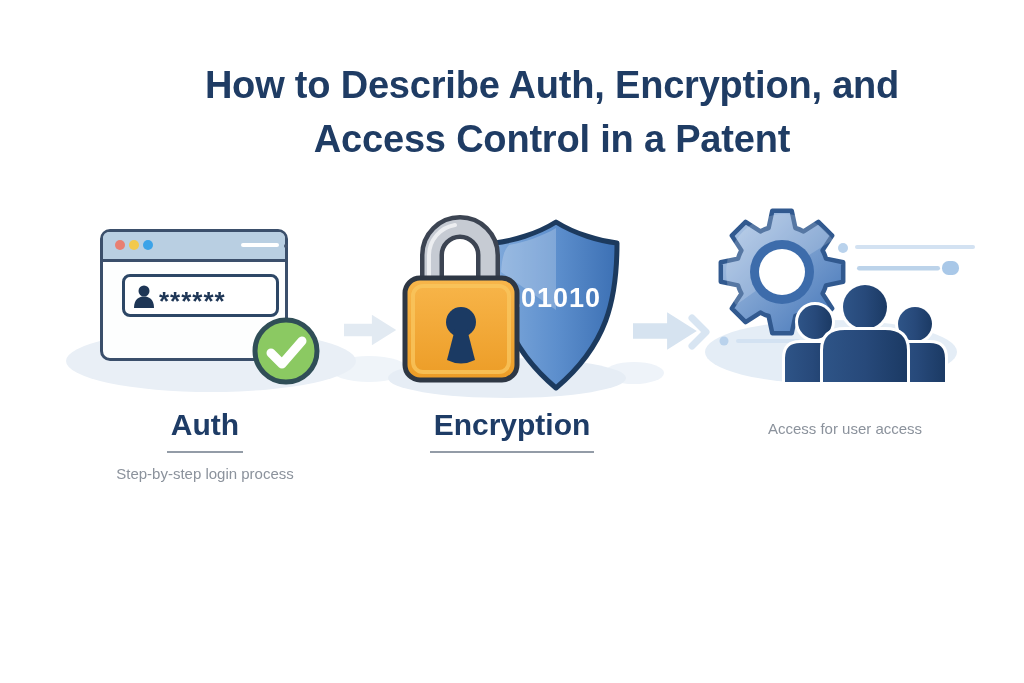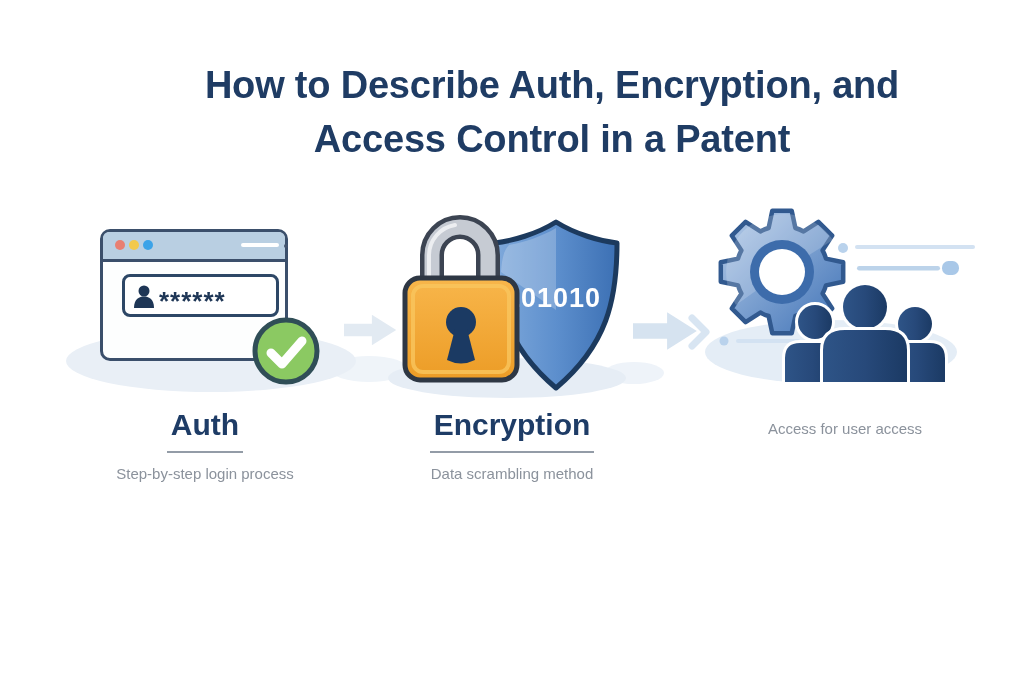--- a/index.html
+++ b/index.html
@@ -193,19 +193,18 @@
       </g>
     </g>
   </svg>
 
   <div class="col col1">
     <span class="lbl">Auth</span>
     <div class="desc">Step-by-step login process</div>
   </div>
   <div class="col col2">
     <span class="lbl">Encryption</span>
-    <div class="desc">Data scrambling method</div>
   </div>
   <div class="col col3">
     <div class="desc">Access for user access</div>
   </div>
 
 </div>
 
 </body></html>

